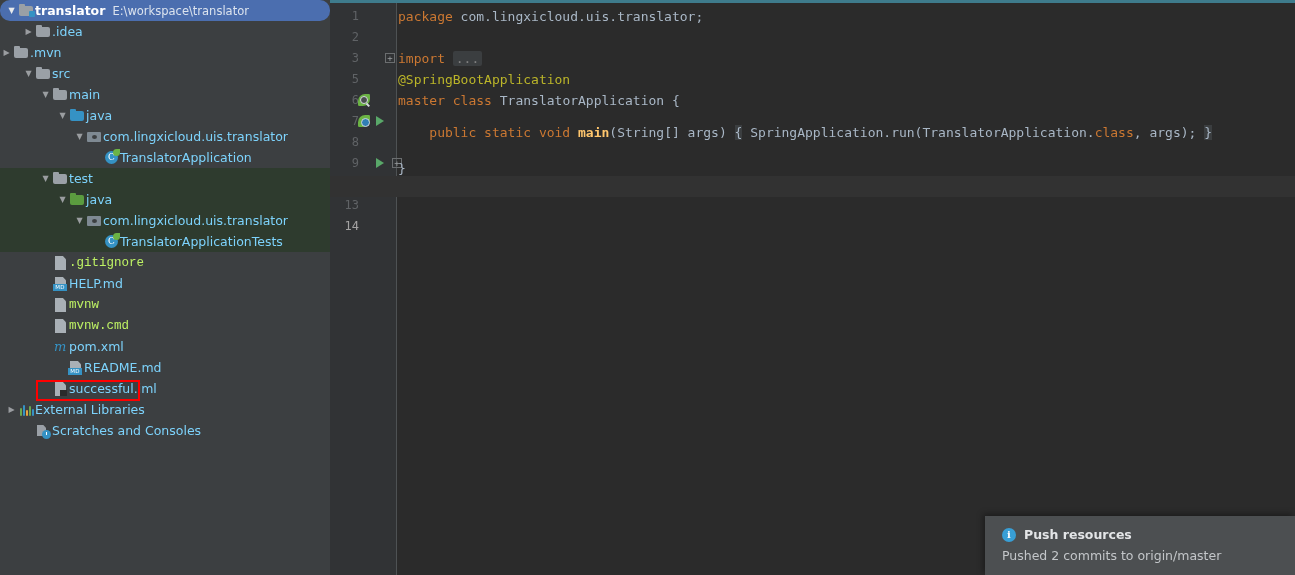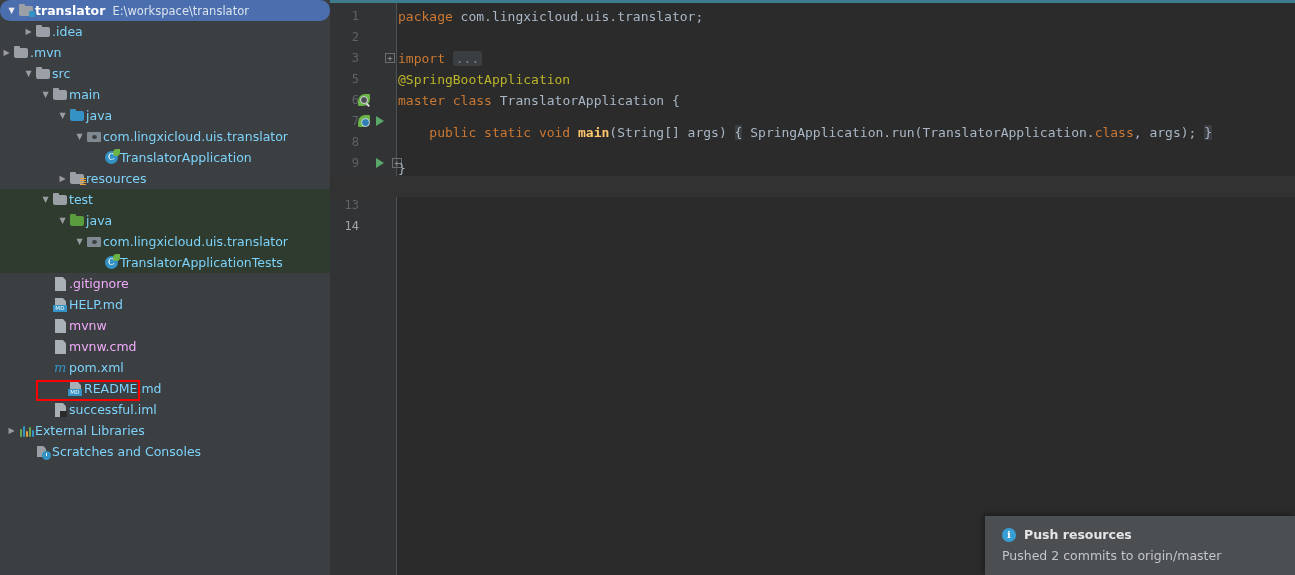--- a/index.html
+++ b/index.html
@@ -36,21 +36,21 @@
   }
   .row .arrow.open::before { content: "\25BC"; }
   .row .arrow.closed::before { content: "\25B6"; }
   .row .arrow.blank::before { content: ""; }
   .row.sel .arrow { color: #e8eaec; }
   .ico { width: 17px; height: 21px; flex: none; position: relative; }
   .lbl { flex: none; }
   .sub { color: #8c8c8c; font-size: 11.5px; margin-left: 7px; }
   .row.sel .lbl { color: #ffffff; font-weight: bold; }
   .row.sel .sub { color: #dbe3ee; font-weight: normal; }
-  .red { color: #f0abfc; }
+  .red { color: #bef264; font-family: Liberation Mono, monospace; }
   .white { color: #7dd3fc; }
 
   
   .folder::before {
     content: ""; position: absolute; left: 1px; top: 6px;
     width: 14px; height: 10px; border-radius: 1px 2px 2px 2px;
     background: #9aa0a6;
   }
   .folder::after {
     content: ""; position: absolute; left: 1px; top: 4px;
@@ -298,27 +298,20 @@
           <span class="arrow open"></span>
           <span class="ico pkg"></span>
           <span class="lbl white">com.lingxicloud.uis.translator</span>
         </div>
         <div class="row" style="padding-left:90px">
           <span class="arrow blank"></span>
           <span class="ico">
             <span class="cls spring">C</span>
           </span>
           <span class="lbl white">TranslatorApplication</span>
-        </div>
-        <div class="row" style="padding-left:56px">
-          <span class="arrow closed"></span>
-          <span class="ico folder badgeres">
-            <span class="bdg"></span>
-          </span>
-          <span class="lbl white">resources</span>
         </div>
         <div class="row testzone" style="padding-left:39px">
           <span class="arrow open"></span>
           <span class="ico folder"></span>
           <span class="lbl white">test</span>
         </div>
         <div class="row testzone" style="padding-left:56px">
           <span class="arrow open"></span>
           <span class="ico folder srcgreen"></span>
           <span class="lbl white">java</span>

